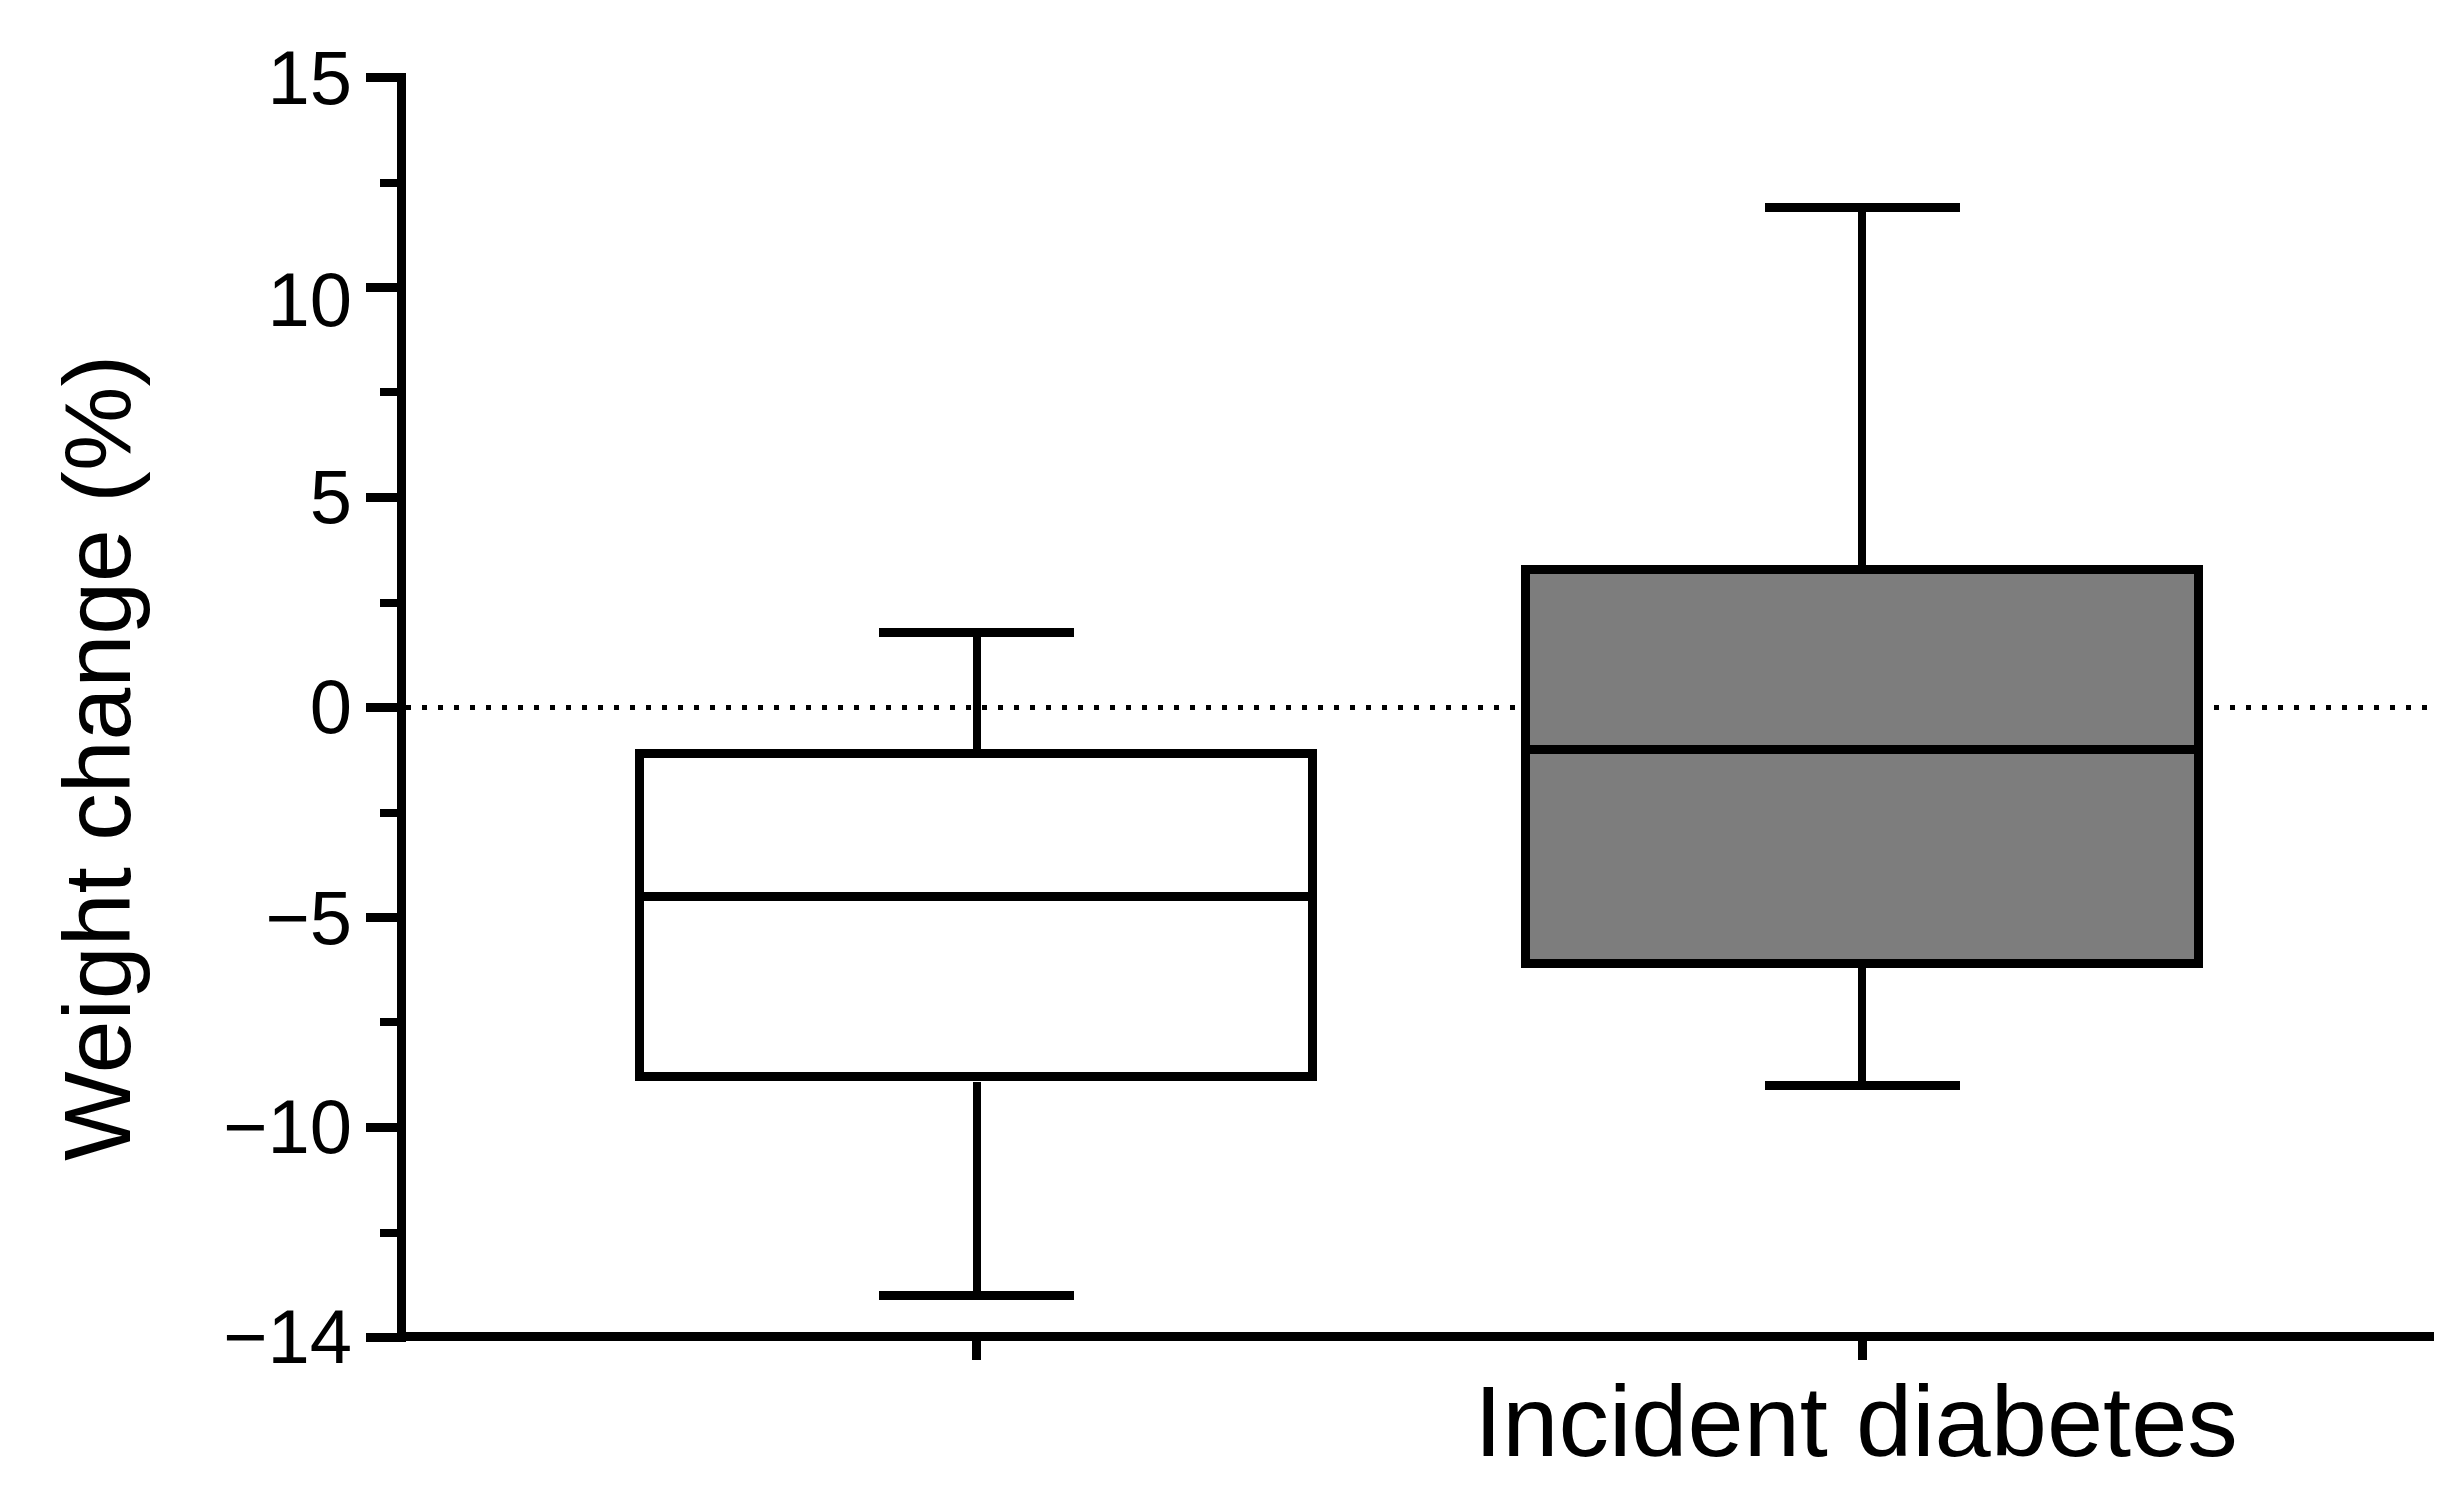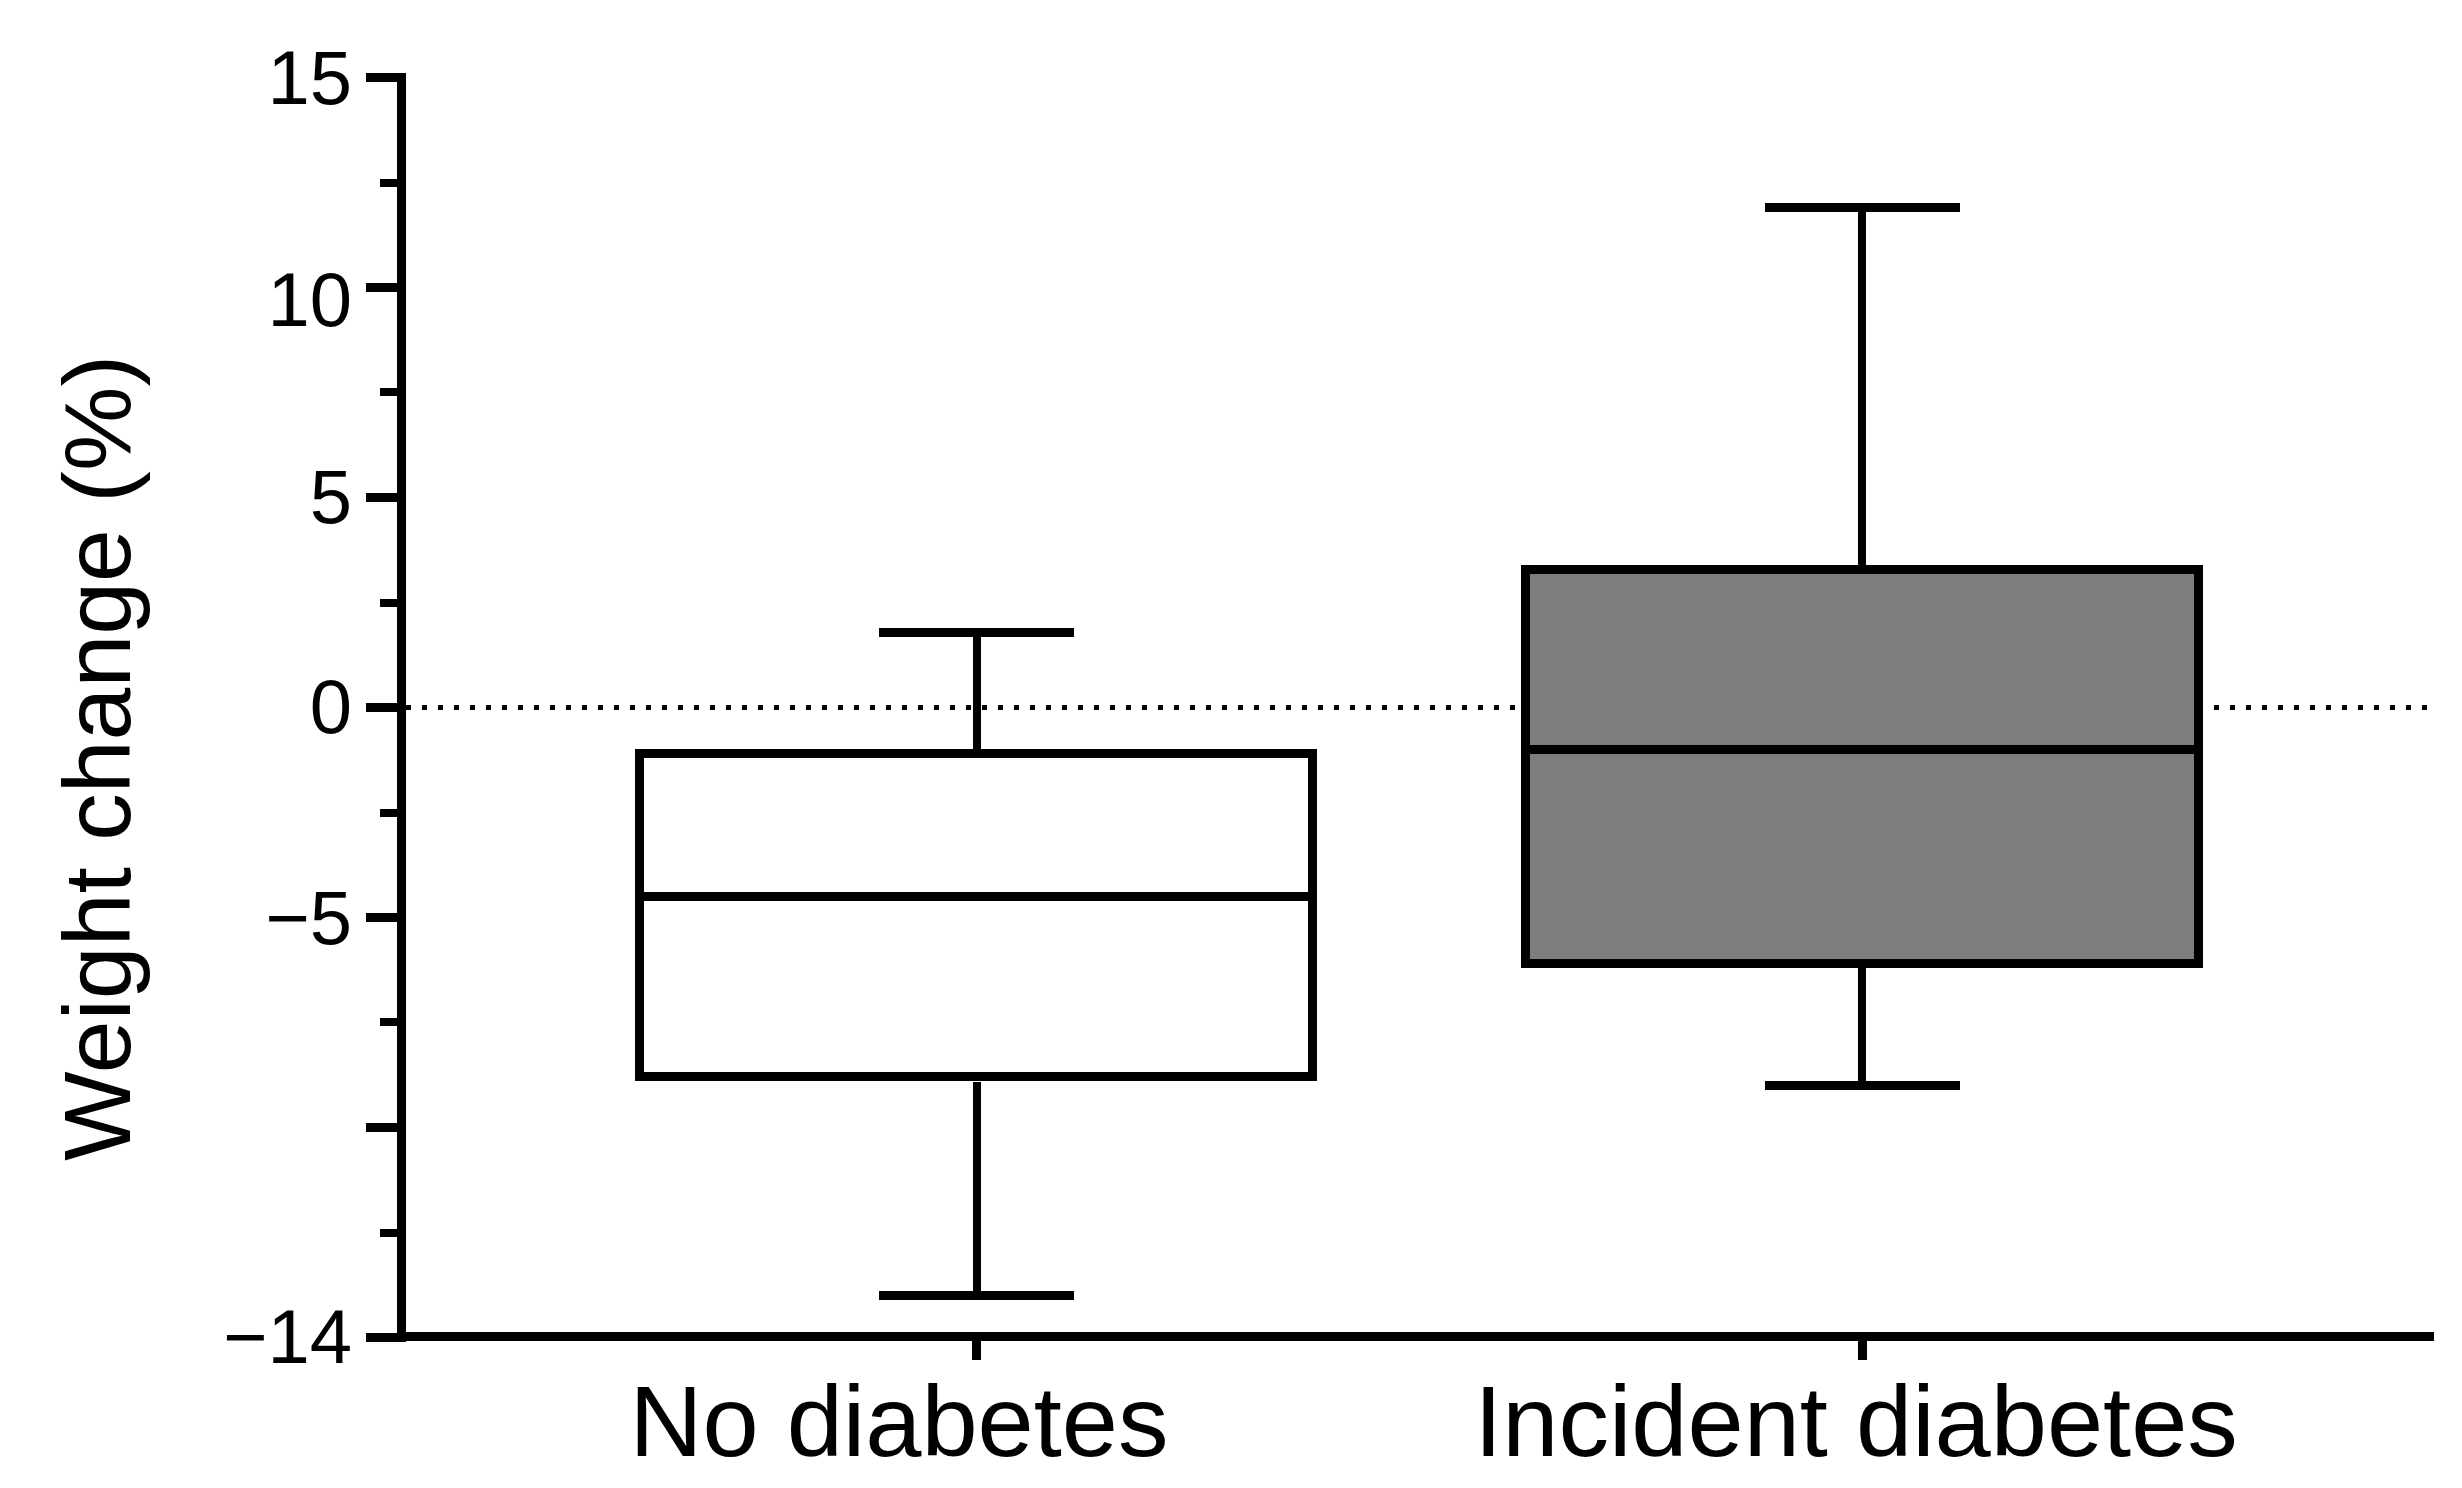--- a/index.html
+++ b/index.html
@@ -61,36 +61,36 @@
       <div class="y-tick-label" style="top: 40px;">15</div>
       <div class="black" style="left: 366px; top: 283px; width: 30.5px; height: 9.1px;"></div>
       <div class="y-tick-label" style="top: 250px; margin-top: 12px;">10</div>
       <div class="black" style="left: 366px; top: 493px; width: 30.5px; height: 9.1px;"></div>
       <div class="y-tick-label" style="top: 459px;">5</div>
       <div class="black" style="left: 366px; top: 703px; width: 30.5px; height: 9.1px;"></div>
       <div class="y-tick-label" style="top: 669px;">0</div>
       <div class="black" style="left: 366px; top: 913px; width: 30.5px; height: 9.1px;"></div>
       <div class="y-tick-label" style="top: 880px;">−5</div>
       <div class="black" style="left: 366px; top: 1123px; width: 30.5px; height: 9.1px;"></div>
+      <div class="y-tick-label" style="top: 1089px;">−10</div>
       <div class="black" style="left: 366px; top: 1333px; width: 30.5px; height: 9.1px;"></div>
       <div class="y-tick-label" style="top: 1299px;">−14</div>
       <div class="black" style="left: 380px; top: 179px; width: 17px; height: 7.6px;"></div>
       <div class="black" style="left: 380px; top: 388px; width: 17px; height: 7.6px;"></div>
       <div class="black" style="left: 380px; top: 599px; width: 17px; height: 7.6px;"></div>
       <div class="black" style="left: 380px; top: 809px; width: 17px; height: 7.6px;"></div>
       <div class="black" style="left: 380px; top: 1018px; width: 17px; height: 7.6px;"></div>
       <div class="black" style="left: 380px; top: 1229px; width: 17px; height: 7.6px;"></div>
       <div class="black" style="left: 973px; top: 632px; width: 7.6px; height: 117px;"></div>
       <div class="black" style="left: 973px; top: 1082px; width: 7.6px; height: 214px;"></div>
       <div class="black" style="left: 879px; top: 628px; width: 195px; height: 9.1px;"></div>
       <div class="black" style="left: 879px; top: 1291px; width: 195px; height: 9.1px;"></div>
       <div style="left: 635px; top: 749px; width: 682px; height: 332px; background: rgb(255, 255, 255); border: 9.1px solid rgb(0, 0, 0);"></div>
       <div class="black" style="left: 635px; top: 892px; width: 682px; height: 9.1px;"></div>
       <div class="black" style="left: 972px; top: 1332px; width: 9.1px; height: 28px;"></div>
-      <div class="category-label" style="left: 899px; top: 1371px;">No diabetes</div>
       <div class="black" style="left: 1858px; top: 208px; width: 7.6px; height: 357px;"></div>
       <div class="black" style="left: 1858px; top: 968px; width: 7.6px; height: 117px;"></div>
       <div class="black" style="left: 1765px; top: 203px; width: 195px; height: 9.1px;"></div>
       <div class="black" style="left: 1765px; top: 1081px; width: 195px; height: 9.1px;"></div>
       <div style="left: 1521px; top: 565px; width: 682px; height: 403px; background: rgb(125, 125, 125); border: 9.1px solid rgb(0, 0, 0);"></div>
       <div class="black" style="left: 1521px; top: 745px; width: 682px; height: 9.1px;"></div>
       <div class="black" style="left: 1858px; top: 1332px; width: 9.1px; height: 28px;"></div>
       <div class="category-label" style="left: 1856px; top: 1371px;">Incident diabetes</div>
     </div>
 </div>

